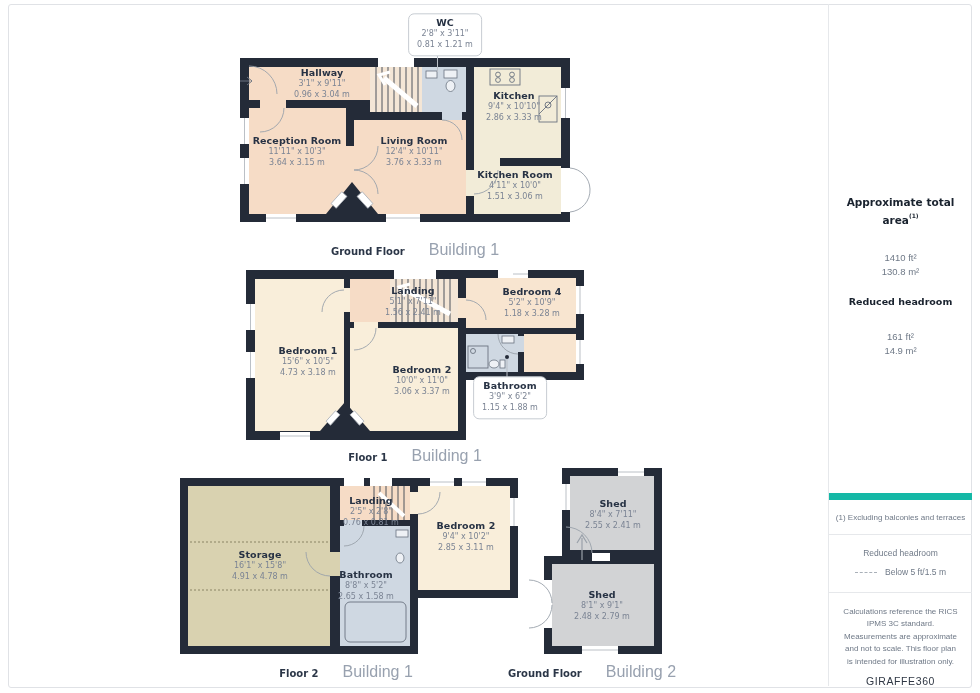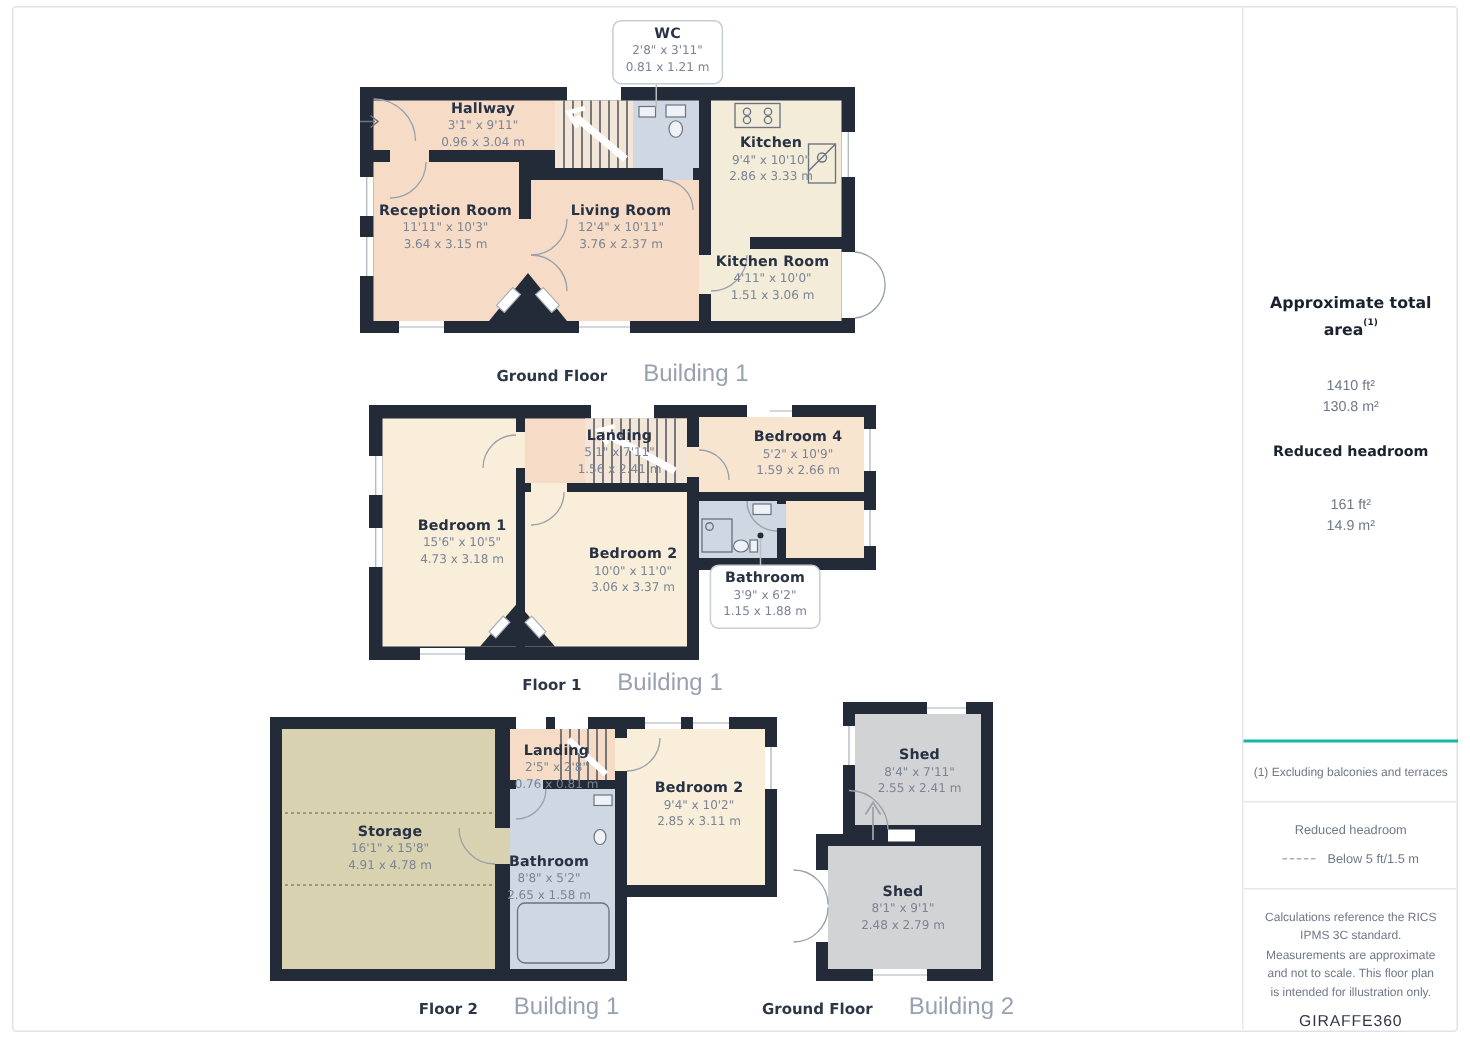--- a/index.html
+++ b/index.html
@@ -31,21 +31,21 @@
            border-left:1px solid #e6e8eb;z-index:2;box-sizing:border-box;
            font-family:"Liberation Sans",sans-serif}
   .sb-sec{position:absolute;left:0;width:100%;box-sizing:border-box}
   .sb-sec1{top:0;height:489px;text-align:center}
   .sb-sec1-inner{padding-top:188px}
   .sb-title{font-family:"DejaVu Sans",sans-serif;font-size:10.5px;font-weight:bold;color:#19222e}
   .sb-sup{font-size:6px;vertical-align:super}
   .sb-val{font-size:9.5px;color:#6f7987;line-height:1.5}
   .sb-val-first{margin-top:23px}
   .sb-sub{font-family:"DejaVu Sans",sans-serif;font-size:9.5px;font-weight:bold;color:#19222e;margin-top:16px}
-  .sb-sec2{top:489px;height:41px;border-top:2px solid #14b8a6;display:flex;
+  .sb-sec2{top:489px;height:41px;border-top:7px solid #14b8a6;display:flex;
            align-items:center;justify-content:center}
   .sb-foot{font-size:8px;color:#6f7987}
   .sb-sec3{top:530px;height:58px;border-top:1px solid #e6e8eb;text-align:center;padding-top:13px}
   .sb-legend-title{font-size:8.5px;color:#6f7987}
   .sb-legend-row{margin-top:9px;display:flex;align-items:center;justify-content:center}
   .sb-dash{display:inline-block;width:22px;height:0;border-top:1px dashed #a9b0b8;margin-right:8px}
   .sb-legend-val{font-size:8.5px;color:#6f7987}
   .sb-sec4{top:588px;height:88px;border-top:1px solid #e6e8eb;text-align:center}
   .sb-disc{font-size:8px;color:#6f7987;line-height:1.55;padding:13px 13px 0}
   .sb-brand{margin-top:7px;font-size:10.5px;color:#2f3744;letter-spacing:.6px}
@@ -312,21 +312,21 @@
   <div class="rdim">0.96 x 3.04 m</div>
 </div>
 <div class="rlabel" style="left:297px;top:152px">
   <div class="rname">Reception Room</div>
   <div class="rdim">11'11" x 10'3"</div>
   <div class="rdim">3.64 x 3.15 m</div>
 </div>
 <div class="rlabel" style="left:414px;top:152px">
   <div class="rname">Living Room</div>
   <div class="rdim">12'4" x 10'11"</div>
-  <div class="rdim">3.76 x 2.37 m</div>
+  <div class="rdim">3.76 x 3.33 m</div>
 </div>
 <div class="rlabel" style="left:514px;top:107px">
   <div class="rname">Kitchen</div>
   <div class="rdim">9'4" x 10'10"</div>
   <div class="rdim">2.86 x 3.33 m</div>
 </div>
 <div class="rlabel" style="left:515px;top:186px">
   <div class="rname">Kitchen Room</div>
   <div class="rdim">4'11" x 10'0"</div>
   <div class="rdim">1.51 x 3.06 m</div>
@@ -343,21 +343,21 @@
   <div class="rdim">4.73 x 3.18 m</div>
 </div>
 <div class="rlabel" style="left:422px;top:381px">
   <div class="rname">Bedroom 2</div>
   <div class="rdim">10'0" x 11'0"</div>
   <div class="rdim">3.06 x 3.37 m</div>
 </div>
 <div class="rlabel" style="left:532px;top:303px">
   <div class="rname">Bedroom 4</div>
   <div class="rdim">5'2" x 10'9"</div>
-  <div class="rdim">1.59 x 2.66 m</div>
+  <div class="rdim">1.18 x 3.28 m</div>
 </div>
 
 <div class="rlabel" style="left:371px;top:512px">
   <div class="rname">Landing</div>
   <div class="rdim">2'5" x 2'8"</div>
   <div class="rdim">0.76 x 0.81 m</div>
 </div>
 <div class="rlabel" style="left:260px;top:566px">
   <div class="rname">Storage</div>
   <div class="rdim">16'1" x 15'8"</div>

